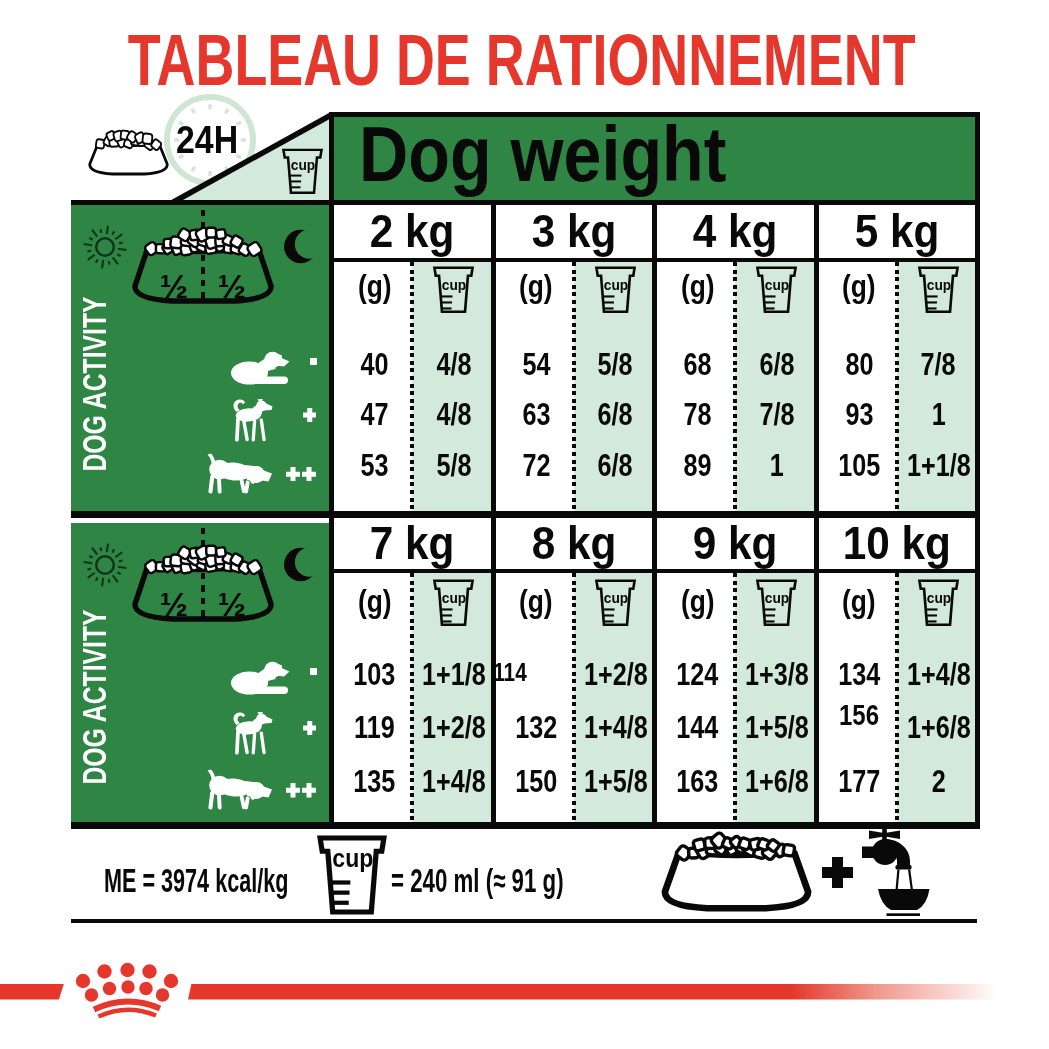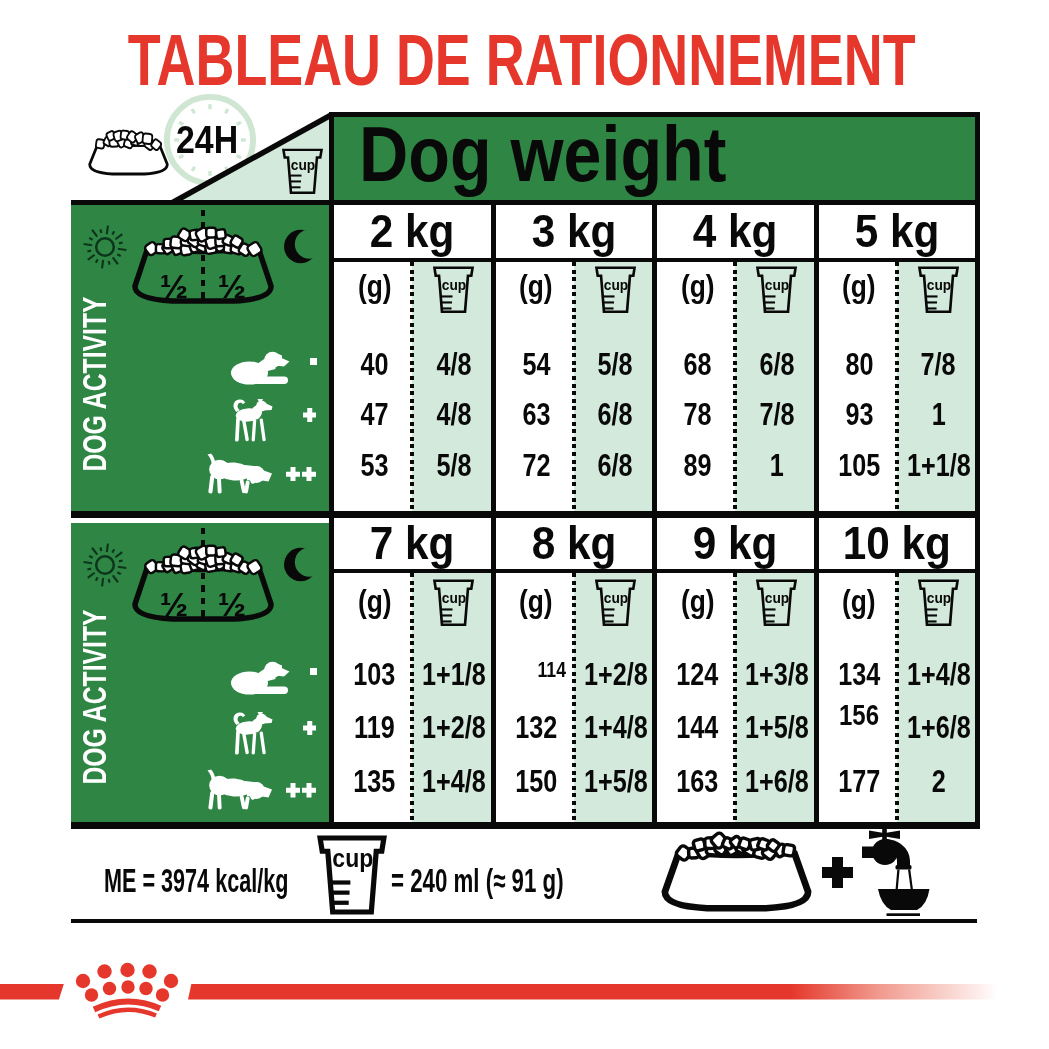--- a/index.html
+++ b/index.html
@@ -436,21 +436,21 @@
 <div class="abs" style="left:495.5px;top:569px;width:156.5px;height:4px;background:#090909"></div>
 <div class="dotv" style="left:571.75px;top:573px;height:248.5px"></div>
 <div class="abs b ctr" style="left:496.125px;top:586px;width:80px;font-size:31px;line-height:1"><span class="sx" style="transform:scaleX(0.85)">(g)</span></div>
 <div style="position:absolute;left:593.875px;top:579px"><svg width="43" height="48" viewBox="0 0 44 52" preserveAspectRatio="none">
 <path d="M2.5 2 H41.5 L40.2 10.5 H36.8 L33.8 49.5 H10.2 L7.2 10.5 H3.8 Z" fill="none" stroke="#090909" stroke-width="2.7" stroke-linejoin="miter"></path>
 <line x1="8.6" y1="33" x2="21.0" y2="33" stroke="#090909" stroke-width="2.295"></line>
       <line x1="9.15" y1="39.5" x2="20.5" y2="39.5" stroke="#090909" stroke-width="2.295"></line>
       <line x1="9.7" y1="46" x2="20.0" y2="46" stroke="#090909" stroke-width="2.295"></line>
 <text x="22.5" y="25.5" font-family="Liberation Sans" font-weight="bold" font-size="16" text-anchor="middle" textLength="25" lengthAdjust="spacingAndGlyphs" fill="#090909">cup</text>
 </svg></div>
-<div class="abs b ctr" style="left:507px;top:658.6px;width:90px;font-size:22px;line-height:1"><span class="sx" style="transform:scaleX(0.8)">114</span></div>
+<div class="abs b ctr" style="left:465px;top:658.6px;width:90px;font-size:26px;line-height:1"><span class="sx" style="transform:scaleX(0.8)">114</span></div>
 <div class="abs b ctr" style="left:570.375px;top:658.6px;width:90px;font-size:31.5px;line-height:1"><span class="sx" style="transform:scaleX(0.8)">1+2/8</span></div>
 <div class="abs b ctr" style="left:491.125px;top:712.1px;width:90px;font-size:31.5px;line-height:1"><span class="sx" style="transform:scaleX(0.8)">132</span></div>
 <div class="abs b ctr" style="left:570.375px;top:712.1px;width:90px;font-size:31.5px;line-height:1"><span class="sx" style="transform:scaleX(0.8)">1+4/8</span></div>
 <div class="abs b ctr" style="left:491.125px;top:766.1px;width:90px;font-size:31.5px;line-height:1"><span class="sx" style="transform:scaleX(0.8)">150</span></div>
 <div class="abs b ctr" style="left:570.375px;top:766.1px;width:90px;font-size:31.5px;line-height:1"><span class="sx" style="transform:scaleX(0.8)">1+5/8</span></div>
 
 <div class="abs" style="left:735.25px;top:569px;width:78.25px;height:252.5px;background:#d3e9db"></div>
 <div class="abs b ctr" style="left:657px;top:519.5px;width:156.5px;font-size:46px;line-height:1"><span class="sx" style="transform:scaleX(0.92)">9 kg</span></div>
 <div class="abs" style="left:657px;top:569px;width:156.5px;height:4px;background:#090909"></div>
 <div class="dotv" style="left:733.25px;top:573px;height:248.5px"></div>

